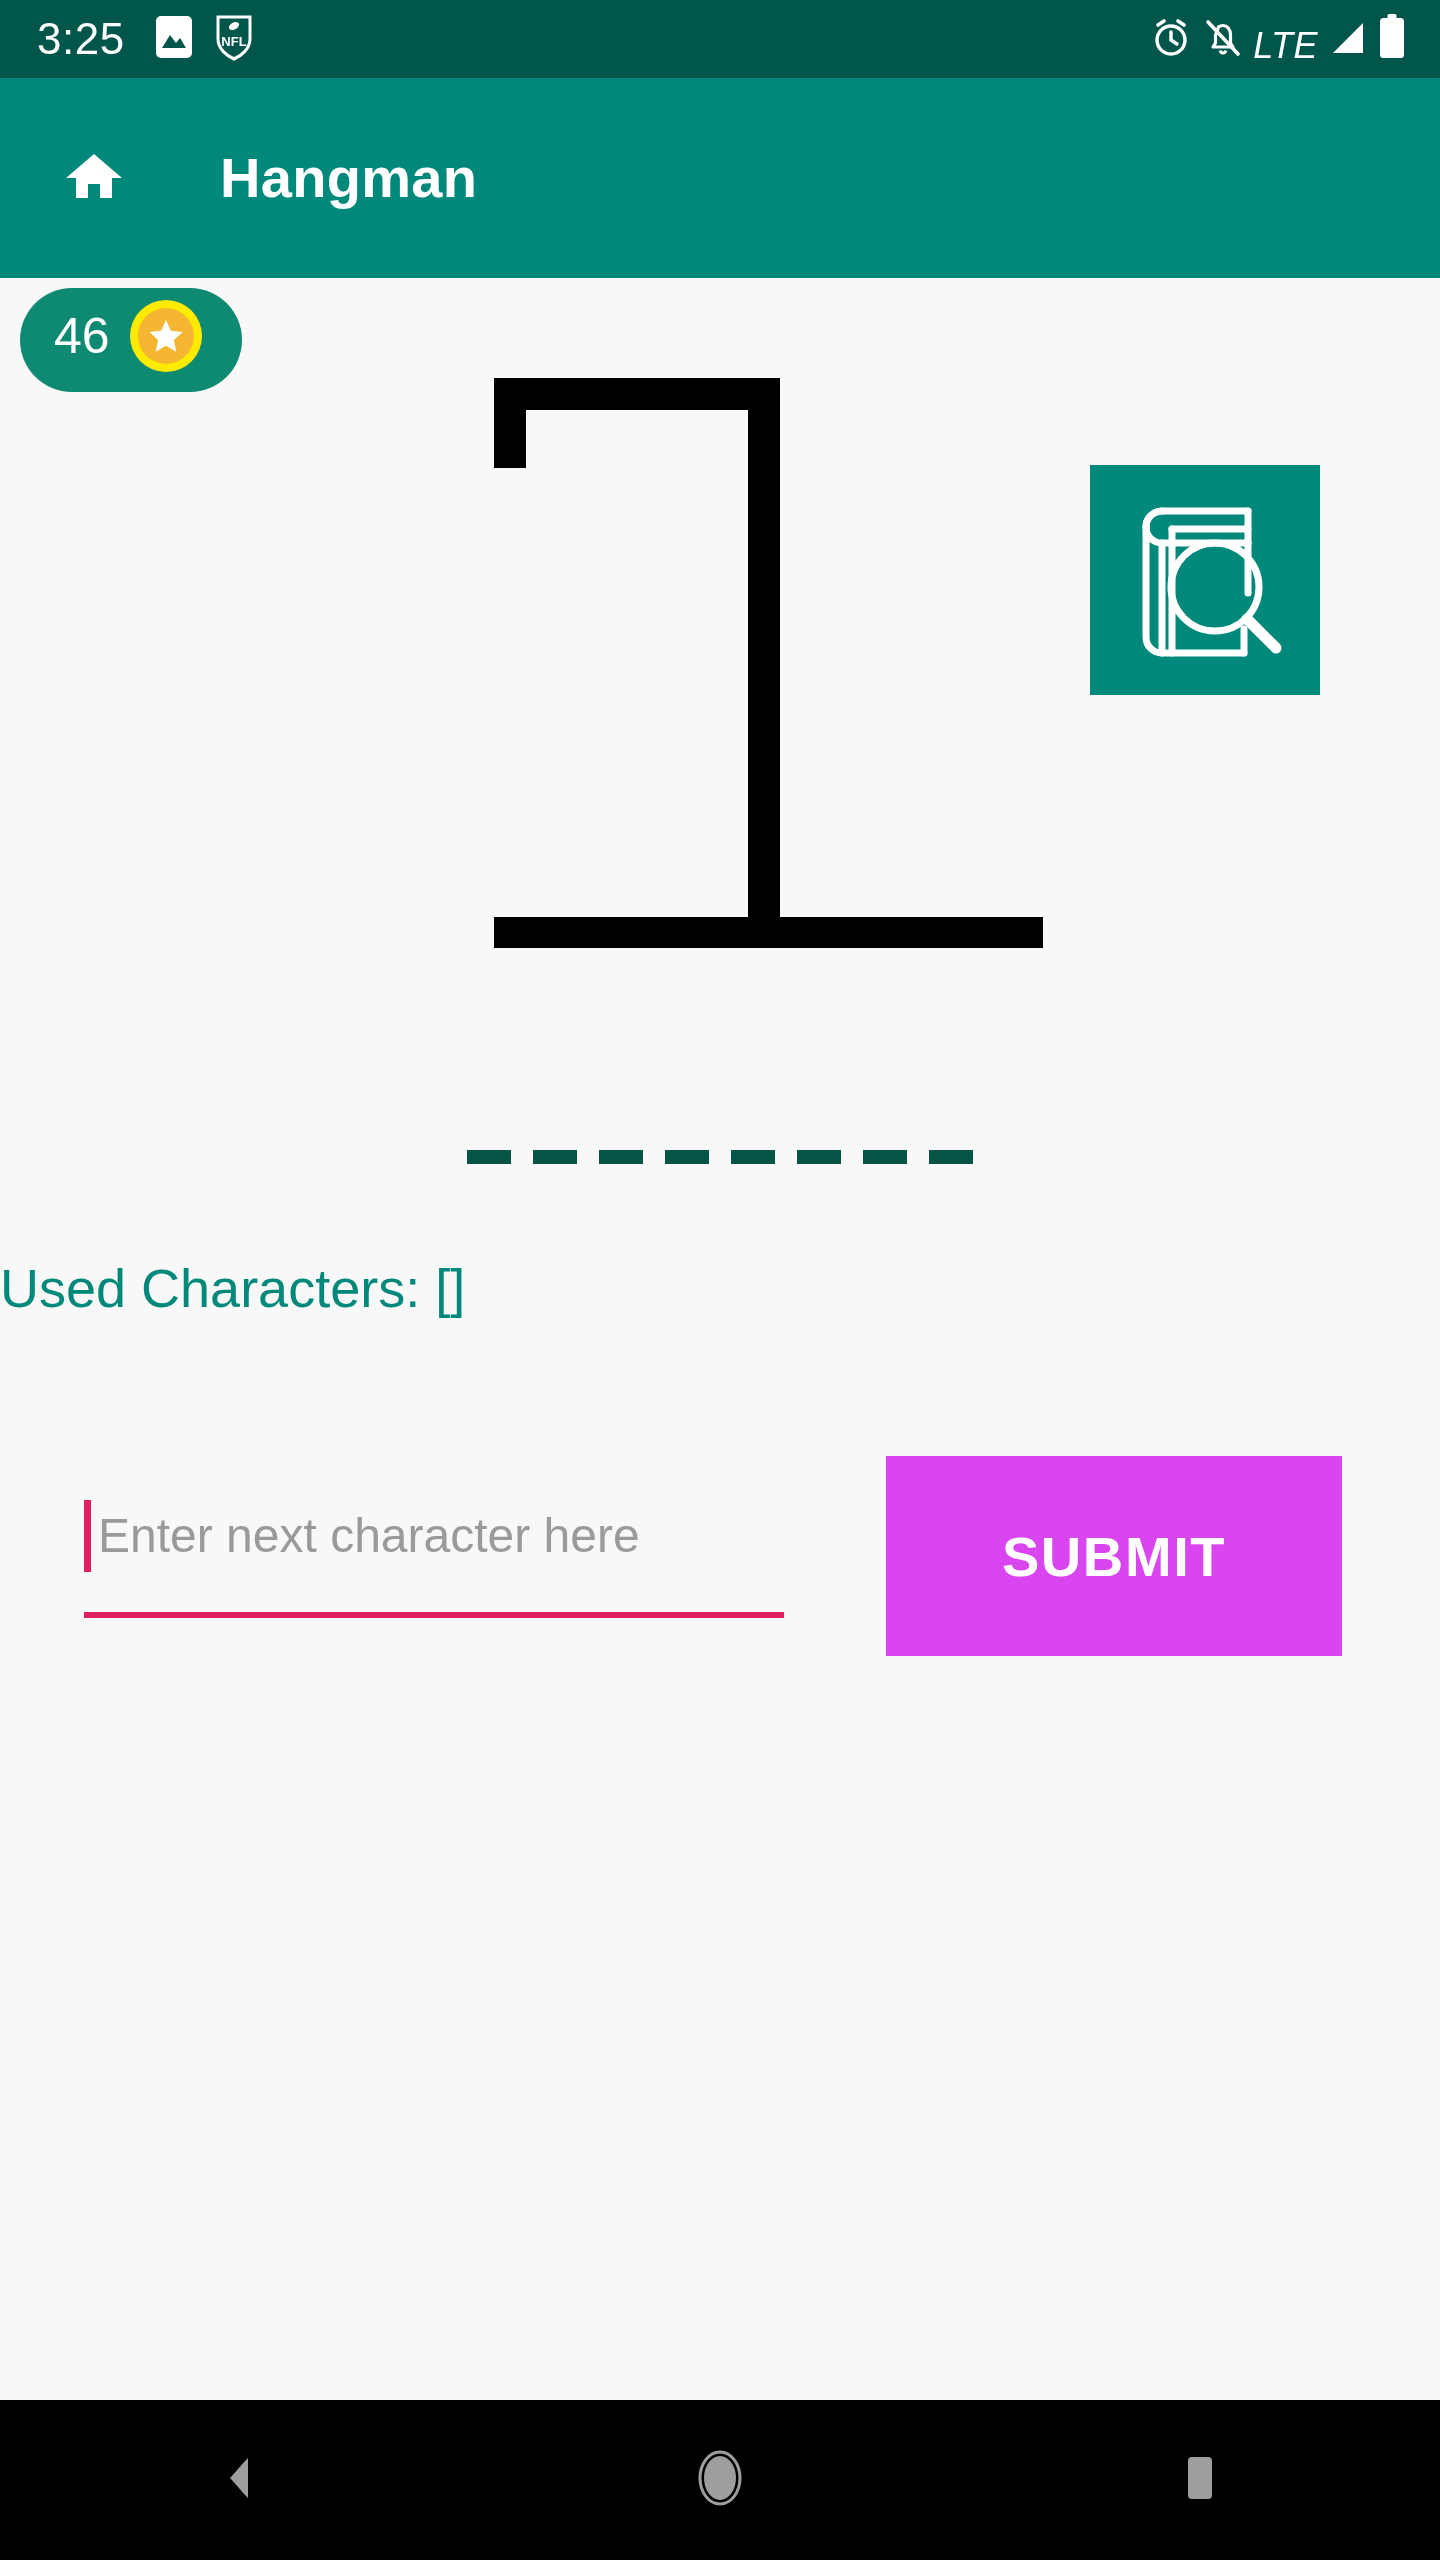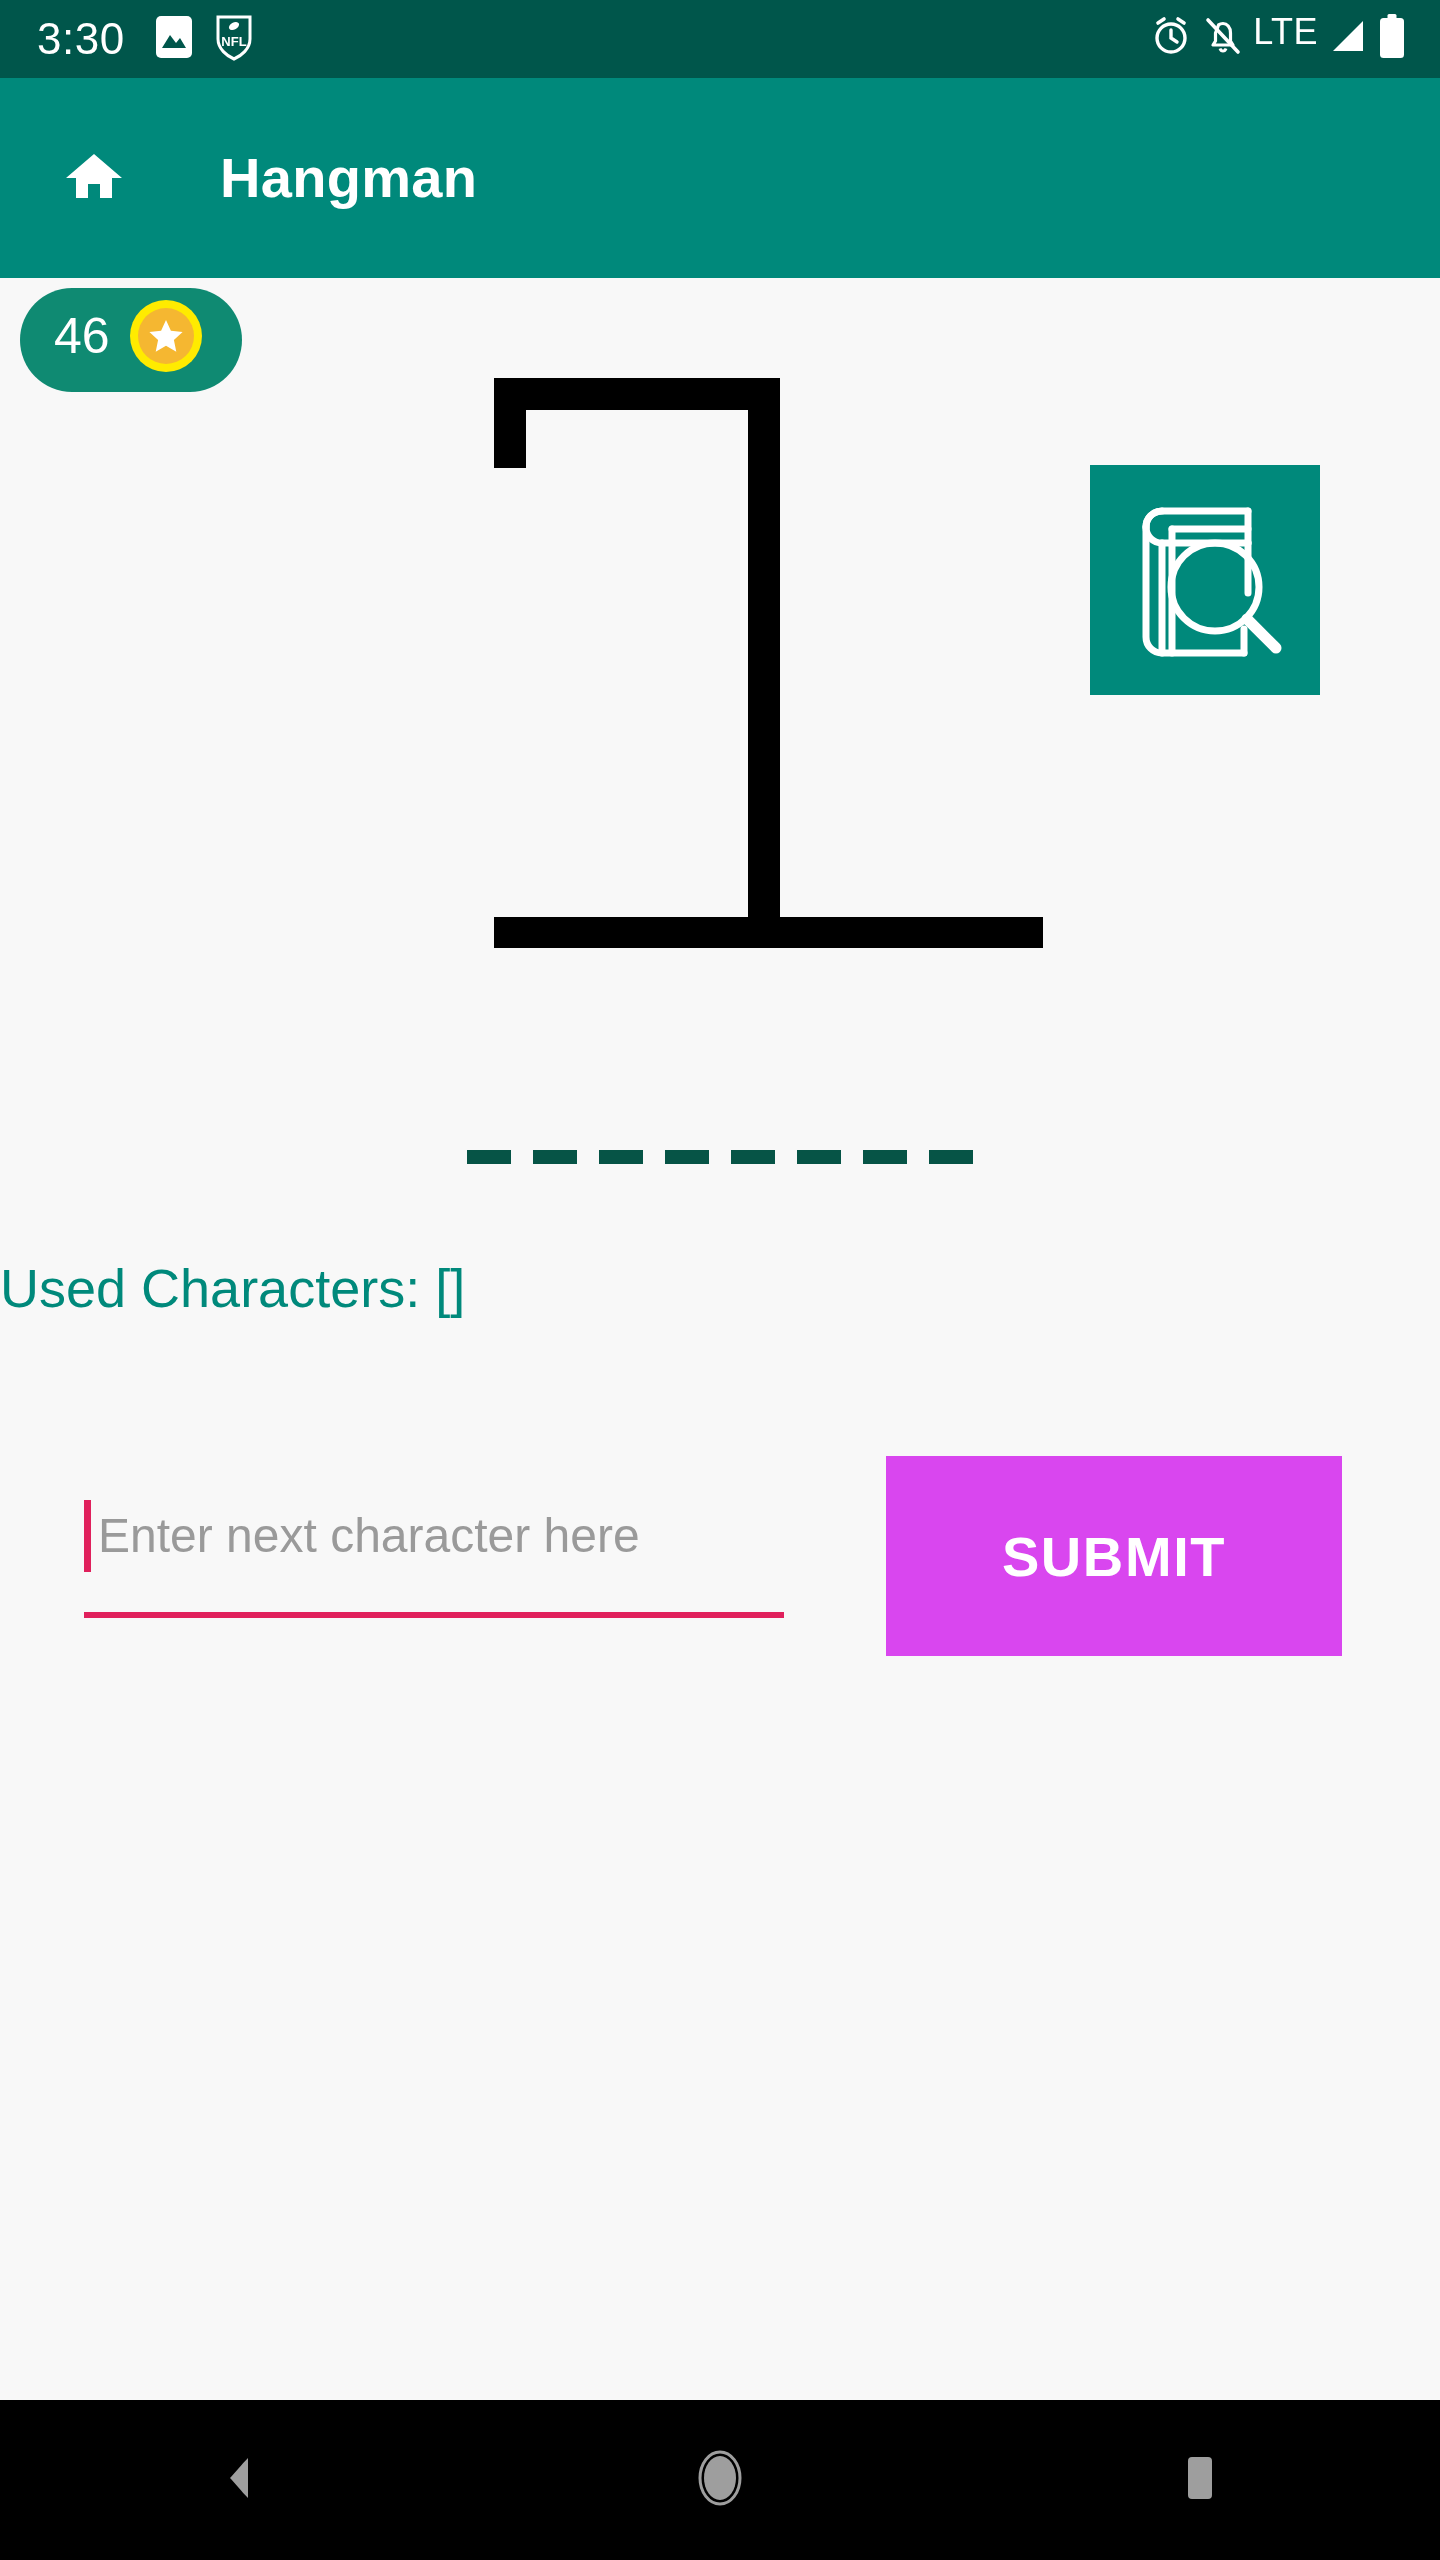--- a/index.html
+++ b/index.html
@@ -14,21 +14,21 @@
   
   .statusbar {
     position:absolute; top:0; left:0; width:1440px; height:78px;
     background:#00564B; display:flex; align-items:center;
   }
   .sb-clock {
     color:#FFFFFF; font-size:44px; letter-spacing:0.5px;
     margin-left:37px; font-weight:400; line-height:1;
   }
   .sb-left-icons { display:flex; align-items:center; gap:22px; margin-left:30px;text-align:center; }
-  .sb-right { margin-left:auto; display:flex; align-items:flex-start; gap:8px; margin-right:34px; }
+  .sb-right { margin-left:auto; display:flex; align-items:flex-end; gap:8px; margin-right:34px;font-style:italic; }
   .sb-lte { color:#FFFFFF; font-size:36px; font-weight:400; line-height:1; letter-spacing:0.5px;}
 
   
   .appbar {
     position:absolute; top:78px; left:0; width:1440px; height:200px;
     background:#00897B; display:flex; align-items:center;
   }
   .home-btn { margin-left:62px; width:64px; height:64px; display:flex; align-items:center; justify-content:center; }
   .appbar-title {
     color:#FFFFFF; font-size:56px; font-weight:700; margin-left:94px;
@@ -104,21 +104,21 @@
     background:#000000; display:flex; align-items:center; justify-content:space-around;
   }
   .nav-item { width:160px; height:160px; display:flex; align-items:center; justify-content:center; }
 </style>
 </head>
 <body>
 
 <div id="screen">
 
   <div class="statusbar">
-    <div class="sb-clock">3:30</div>
+    <div class="sb-clock">3:25</div>
     <div class="sb-left-icons">
       <span>
         <svg width="38" height="44" viewBox="0 0 38 44">
           <rect x="1" y="1" width="36" height="42" rx="5" fill="#FFFFFF"></rect>
           <path d="M7 33 L15 20 L21 28 L25 23 L31 33 Z" fill="#00564B"></path>
         </svg>
       </span>
       <span>
         <svg width="38" height="48" viewBox="0 0 38 48">
           <path d="M3 4 H35 V26 C35 36 26 43 19 46 C12 43 3 36 3 26 Z" fill="none" stroke="#FFFFFF" stroke-width="3"></path>

